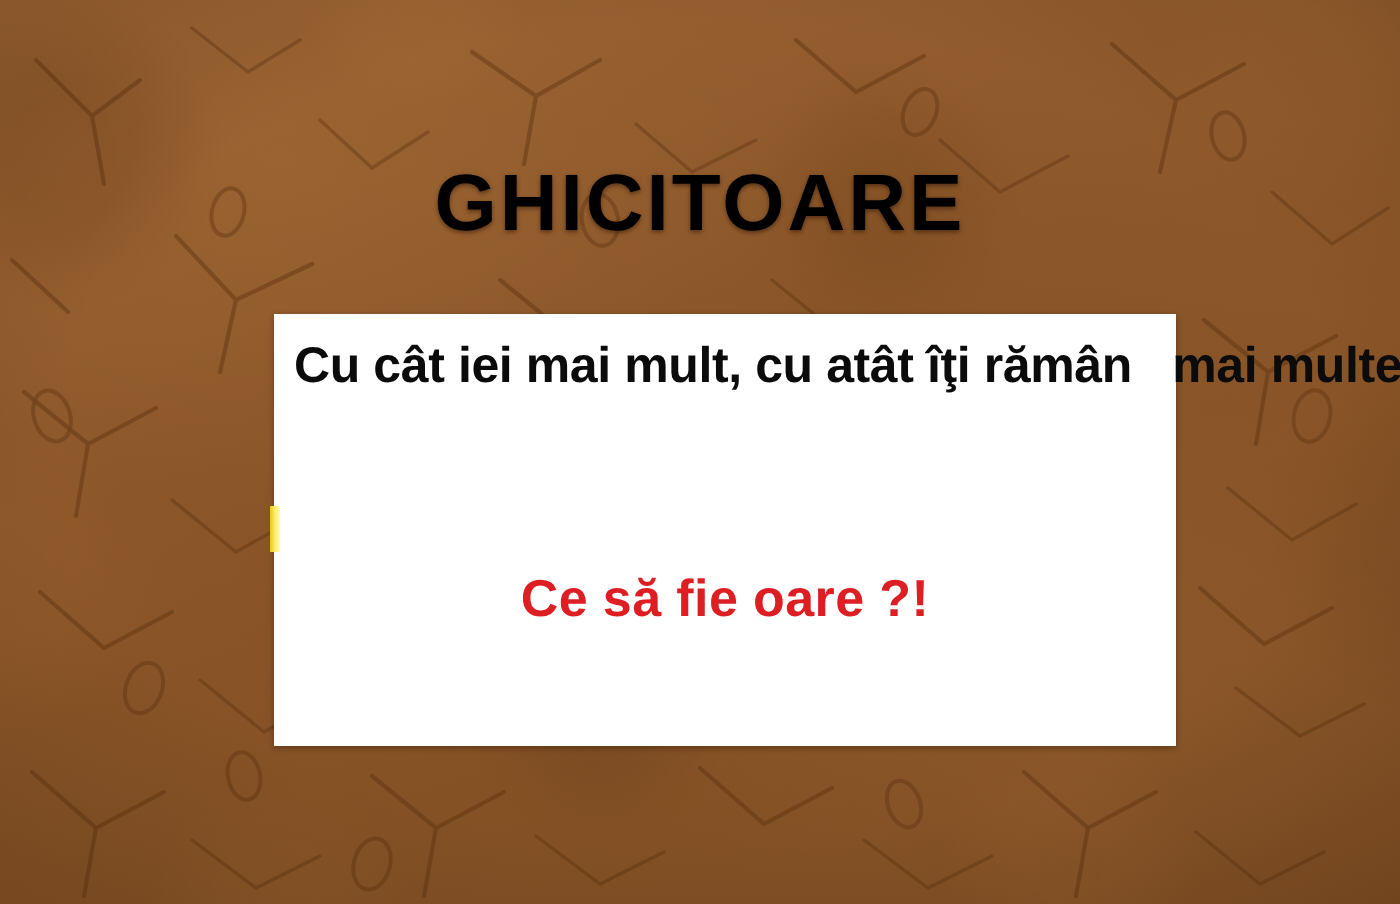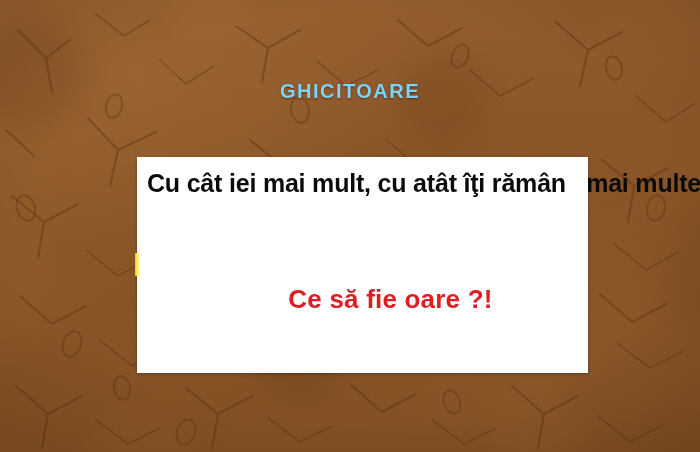--- a/index.html
+++ b/index.html
@@ -66,24 +66,24 @@
     pointer-events: none;
   }
 
   
   .title {
     position: absolute;
     top: 80px;
     left: 0;
     width: 700px;
     text-align: center;
-    font-size: 20px;
+    font-size: 40px;
     font-weight: bold;
     letter-spacing: 1.5px;
-    color: #7dd3fc;
+    color: #000000;
     text-shadow: 0 1px 2px rgba(40,18,4,.55);
     white-space: nowrap;
   }
 
   
   .card {
     position: absolute;
     left: 137px;
     top: 157px;
     width: 451px;
@@ -120,21 +120,20 @@
     position: absolute;
     left: 0;
     top: 127px;
     width: 451px;
     text-align: center;
     font-size: 26px;
     font-weight: bold;
     color: #dd1f23;
     letter-spacing: 0.2px;
     white-space: nowrap;
-    margin-left: 28px;
   }
 </style>
 </head>
 <body>
 
 <div id="stage">
 
   <div class="bg-base"></div>
   <div class="bg-mottle"></div>
 

